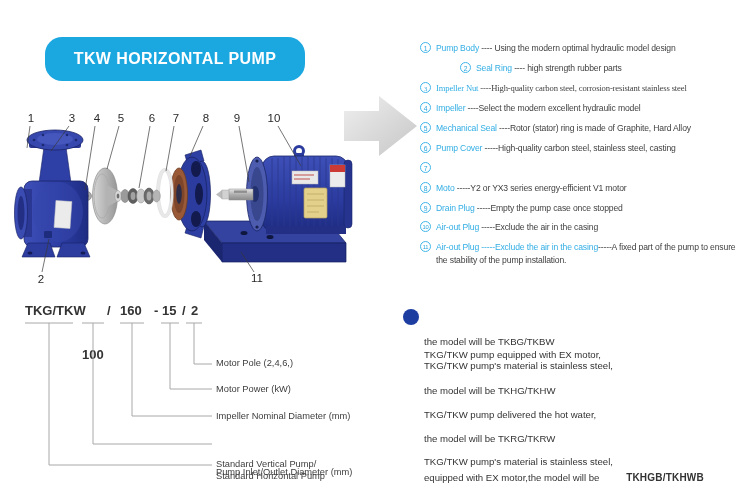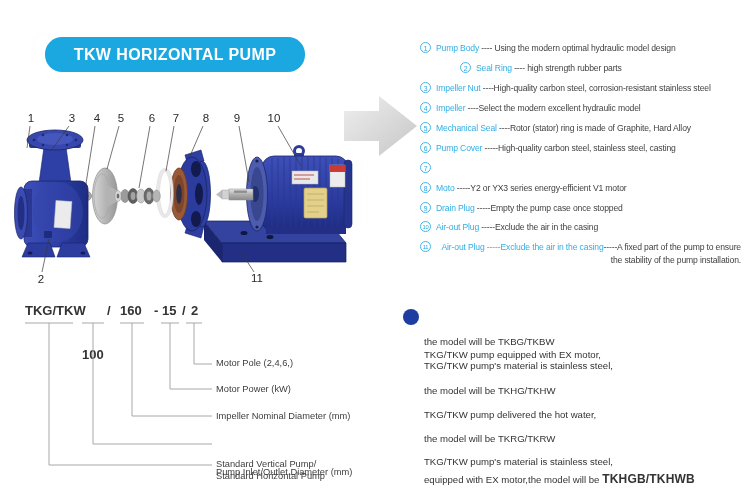--- a/index.html
+++ b/index.html
@@ -1,38 +1,38 @@
 <!DOCTYPE html>
 <html><head>
 <meta charset="utf-8">
 <style>
   html,body{margin:0;padding:0;background:#fff;}
   .page{position:relative;width:756px;height:500px;background:#ffffff;overflow:hidden;
         font-family:"Liberation Sans",sans-serif;}
   
-  .banner{position:absolute;left:45px;top:37px;width:260px;height:35px;background:#1ba7e0;
+  .banner{position:absolute;left:45px;top:37px;width:260px;height:44px;background:#1ba7e0;
           border-radius:17px;display:flex;align-items:center;justify-content:center;
           color:#ffffff;font-weight:bold;font-size:16px;letter-spacing:.4px;}
   
   .part-item{position:absolute;display:flex;align-items:flex-start;
              font-size:8.6px;letter-spacing:-.15px;color:#3f3f3f;line-height:12.5px;}
   .part-item .num{flex:0 0 auto;width:11px;height:11px;border:1px solid #41b6e9;border-radius:50%;
                   color:#2ba6dc;font-size:6.8px;line-height:11px;text-align:center;
                   margin-right:5px;margin-top:0;box-sizing:border-box;}
   .part-item .txt{white-space:nowrap;}
-  .part-item.wrap .txt{white-space:normal;width:305px;text-align:right;}
+  .part-item.wrap .txt{white-space:normal;width:305px;}
   .blue{color:#33aee4;}
   
   .mtoken{position:absolute;top:303px;font-size:13px;font-weight:bold;color:#333333;}
   .mlabel{position:absolute;font-size:9.3px;color:#3d3d3d;line-height:11.5px;white-space:pre-line;}
   
   .bullet{position:absolute;left:403px;top:309px;width:16px;height:16px;border-radius:50%;
           background:#1d3da1;}
   .note-line{position:absolute;left:424px;font-size:9.6px;color:#333333;white-space:nowrap;}
-  .note-line .bigbold{font-weight:bold;font-size:12px;letter-spacing:.2px;}
+  .note-line .bigbold{font-weight:bold;font-size:10px;letter-spacing:.2px;margin-left:24px;}
   svg text{font-family:"Liberation Sans",sans-serif;}
 </style>
 </head>
 <body>
 
 <div class="page">
 
   <div class="banner">TKW HORIZONTAL PUMP</div>
 
   <svg id="diagram" style="position:absolute;left:8px;top:95px;" width="420" height="200" viewBox="0 0 420 200">
@@ -193,21 +193,21 @@
 
   <div id="parts-list">
       <div class="part-item" style="left: 420px; top: 42px;">
         <span class="num">1</span>
         <span class="txt"><span class="blue">Pump Body</span><span> ---- Using the modern optimal hydraulic model design</span></span>
       </div>
       <div class="part-item" style="left: 440px; top: 62px; margin-left: 20px;">
         <span class="num">2</span>
         <span class="txt"><span class="blue">Seal Ring</span><span> ---- high strength rubber parts</span></span>
       </div>
-      <div class="part-item" style="left: 420px; top: 82px;">
+      <div class="part-item" style="left: 420px; top: 82px; font-family: Liberation Serif, serif;">
         <span class="num">3</span>
         <span class="txt"><span class="blue">Impeller Nut</span><span> ----High-quality carbon steel, corrosion-resistant stainless steel</span></span>
       </div>
       <div class="part-item" style="left: 420px; top: 102px;">
         <span class="num">4</span>
         <span class="txt"><span class="blue">Impeller</span><span> ----Select the modern excellent hydraulic model</span></span>
       </div>
       <div class="part-item" style="left: 420px; top: 122px;">
         <span class="num">5</span>
         <span class="txt"><span class="blue">Mechanical Seal</span><span> ----Rotor (stator) ring is made of Graphite, Hard Alloy</span></span>

